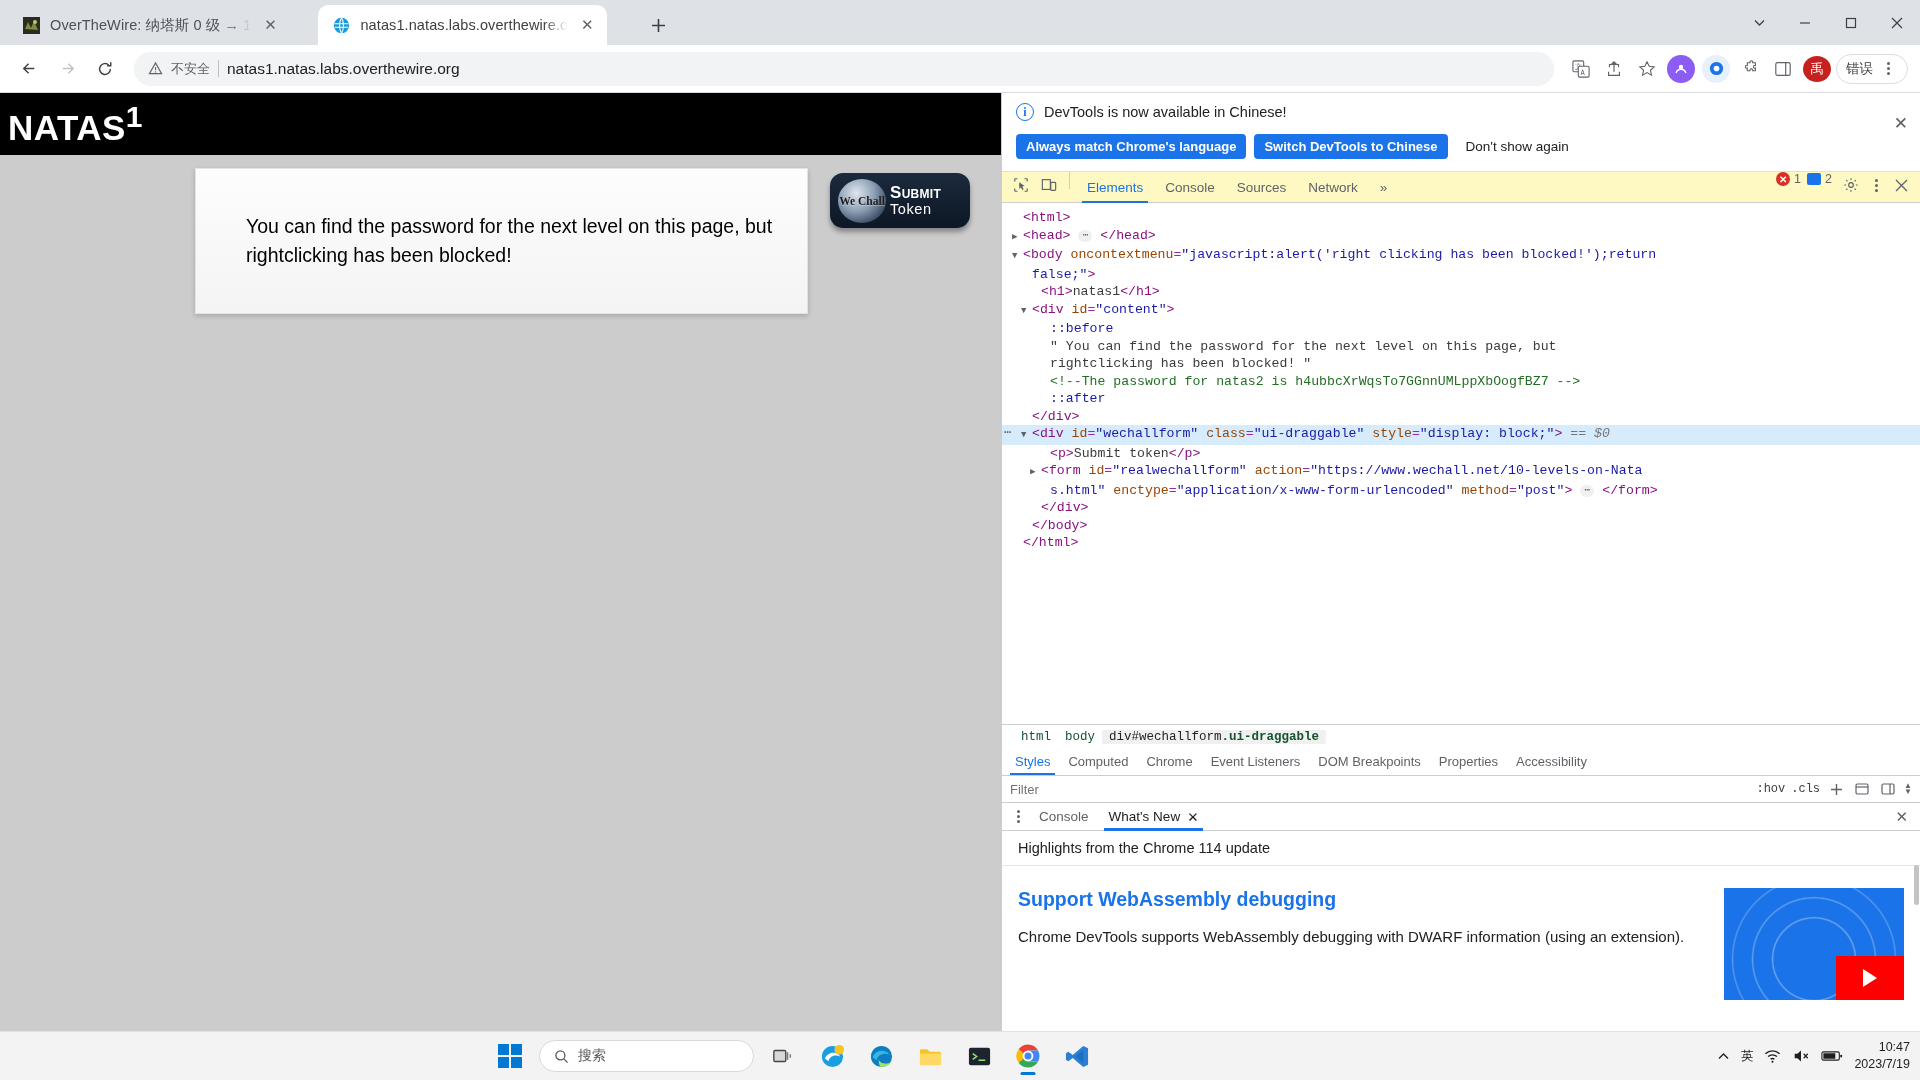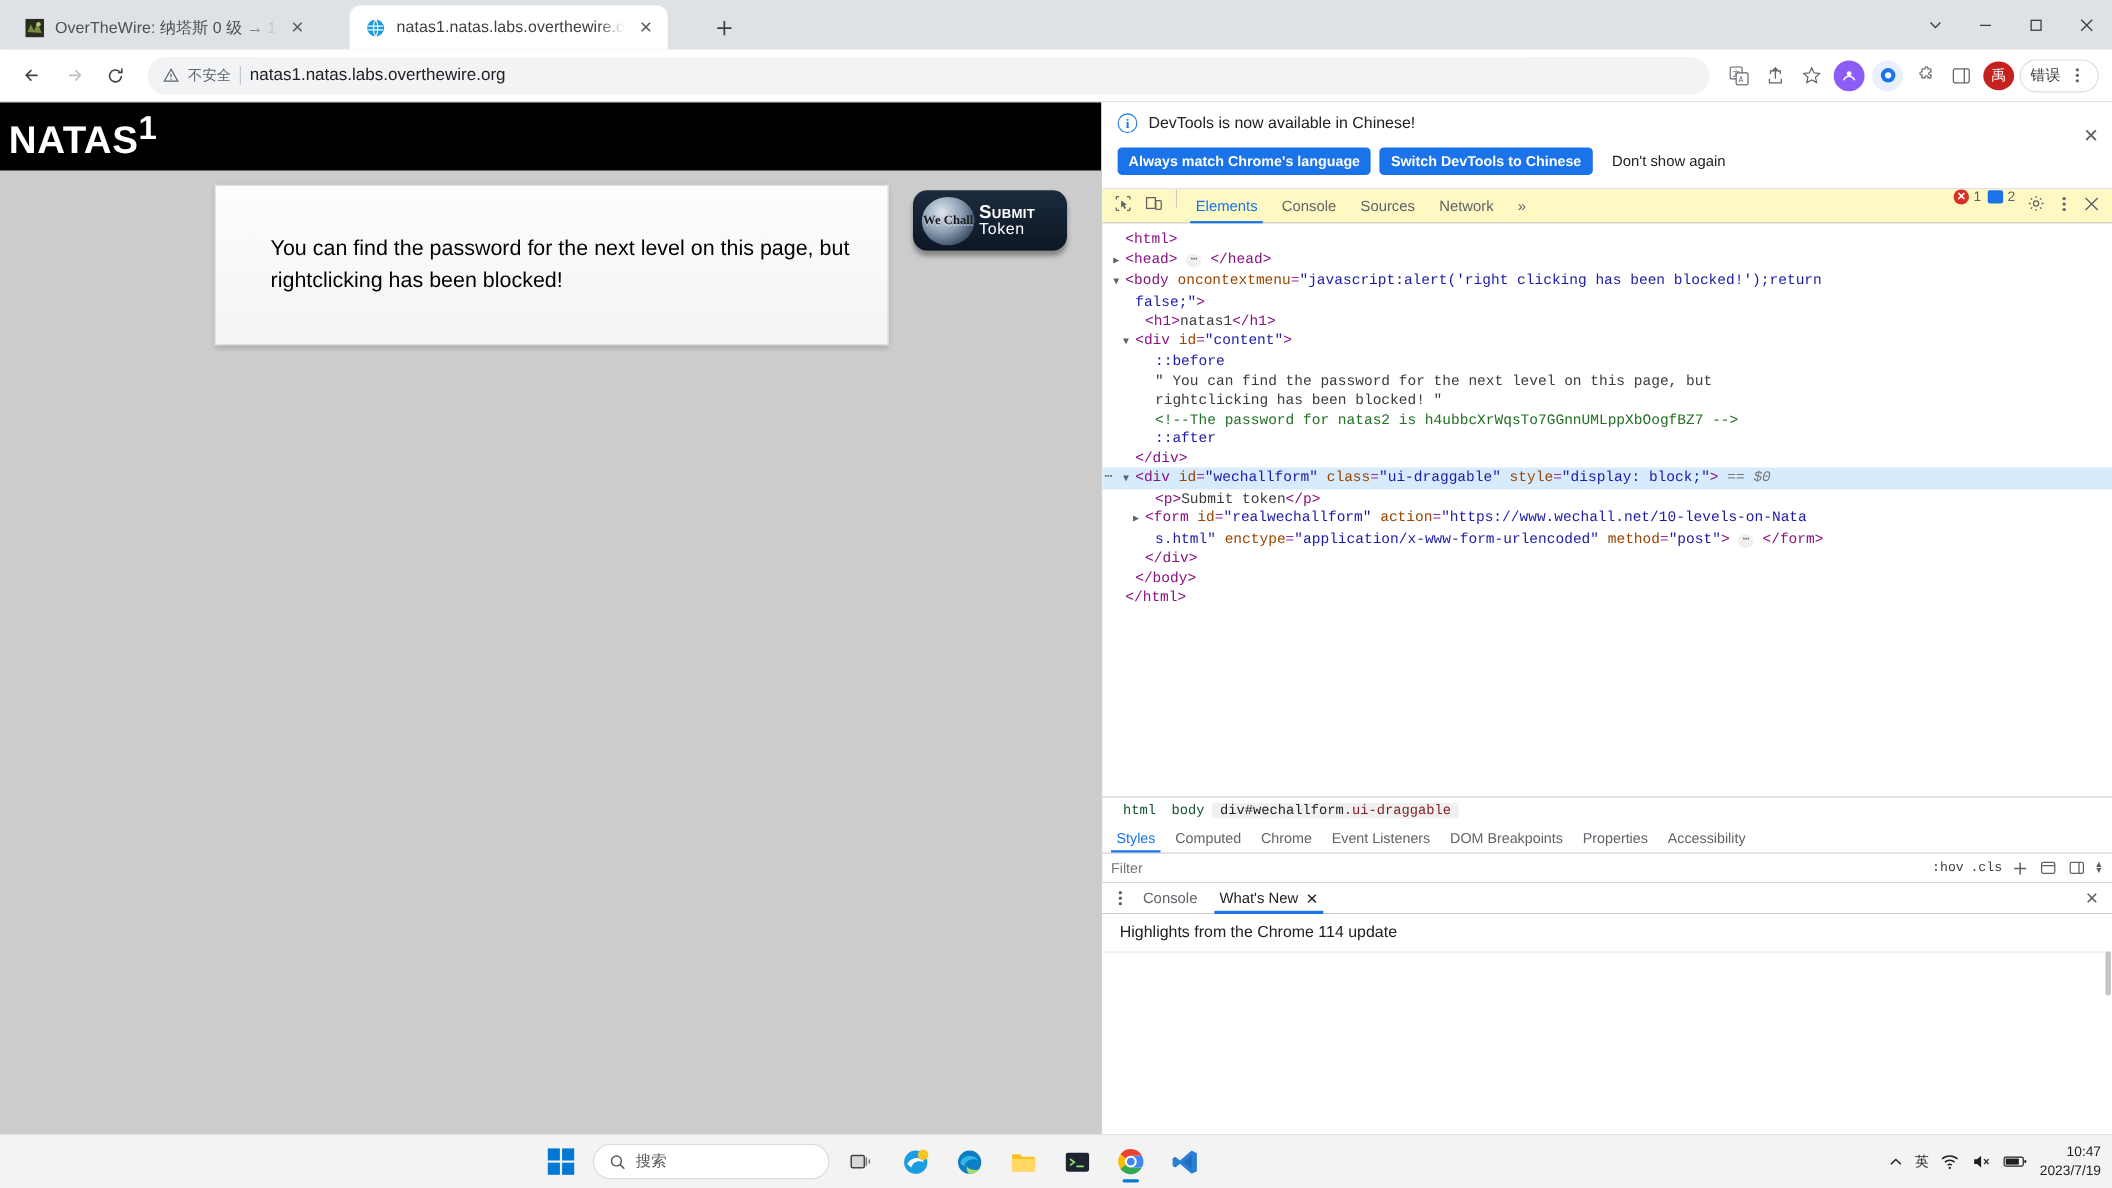--- a/index.html
+++ b/index.html
@@ -175,21 +175,21 @@
   }
   .eq-dollar { color: #767676; font-style: italic; }
   .row-dots { position: absolute; left: 2px; color: #5f6368; font-size: 12px; letter-spacing: 1px; }
 
   .breadcrumb {
     height: 24px; display: flex; align-items: center; gap: 0; border-top: 1px solid #cdcdcd;
     padding-left: 12px; font-family: "Liberation Mono", monospace; font-size: 12.5px; flex: none;
   }
   .crumb { padding: 0 7px; color: #14532d; }
   .crumb.cur { background: #f0f0f0; color: #222; border-radius: 2px; }
-  .crumb .cls { color: #7f1d1d; }
+  .crumb .cls { color: #14532d; font-weight: bold; }
 
   .styles-tabs {
     height: 28px; display: flex; align-items: center; border-bottom: 1px solid #cdcdcd;
     padding: 0 4px; flex: none; overflow: hidden;
   }
   .stab { padding: 0 9px; height: 28px; display:flex; align-items:center; font-size: 13px; color: #5f6368; position: relative; white-space: nowrap;}
   .stab.active { color: #1a73e8; }
   .stab.active::after { content:""; position:absolute; left:4px; right:4px; bottom:0; height:2.5px; background:#1a73e8; }
 
   .filter-row {
@@ -530,20 +530,30 @@
         <div class="dtab">Console</div>
         <div class="dtab active">
           <span>What's New</span>
           <span>✕</span>
         </div>
         <span class="drawer-close">✕</span>
       </div>
 
       <div class="whatsnew">
         <div class="wn-head">Highlights from the Chrome 114 update</div>
+        <div class="wn-body">
+          <div class="wn-left">
+            <div class="wn-title">Support WebAssembly debugging</div>
+            <div class="wn-desc">Chrome DevTools supports WebAssembly debugging with DWARF information (using an extension).</div>
+          </div>
+          <div class="wn-thumb">
+            <span class="rings"></span>
+            <span class="yt-badge"></span>
+          </div>
+        </div>
         <div class="wn-scroll">
             <i></i>
           </div>
       </div>
 
     </div>
   </div>
 
   <div class="taskbar">
     <div class="tb-center">

